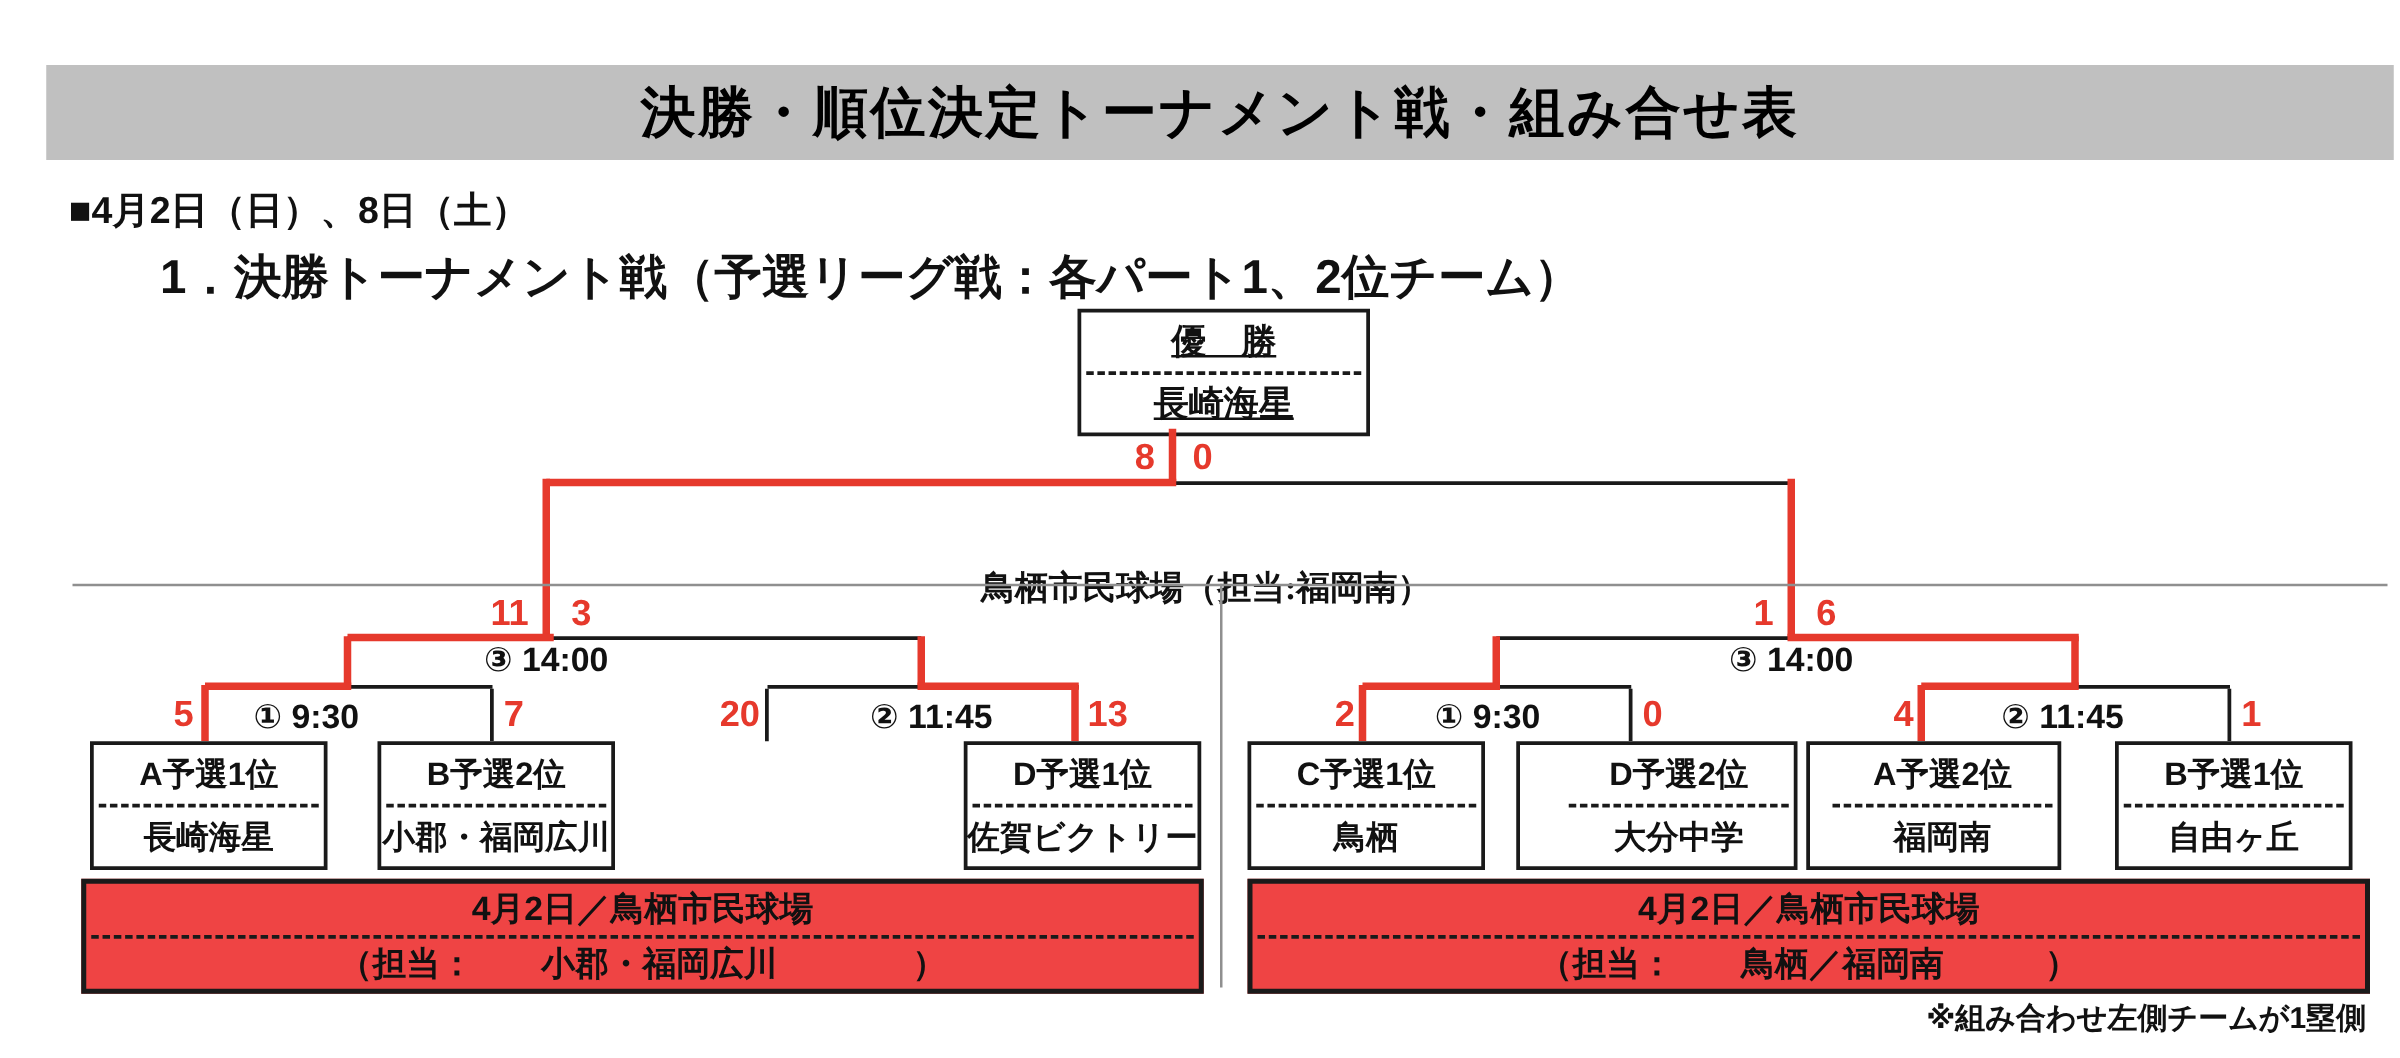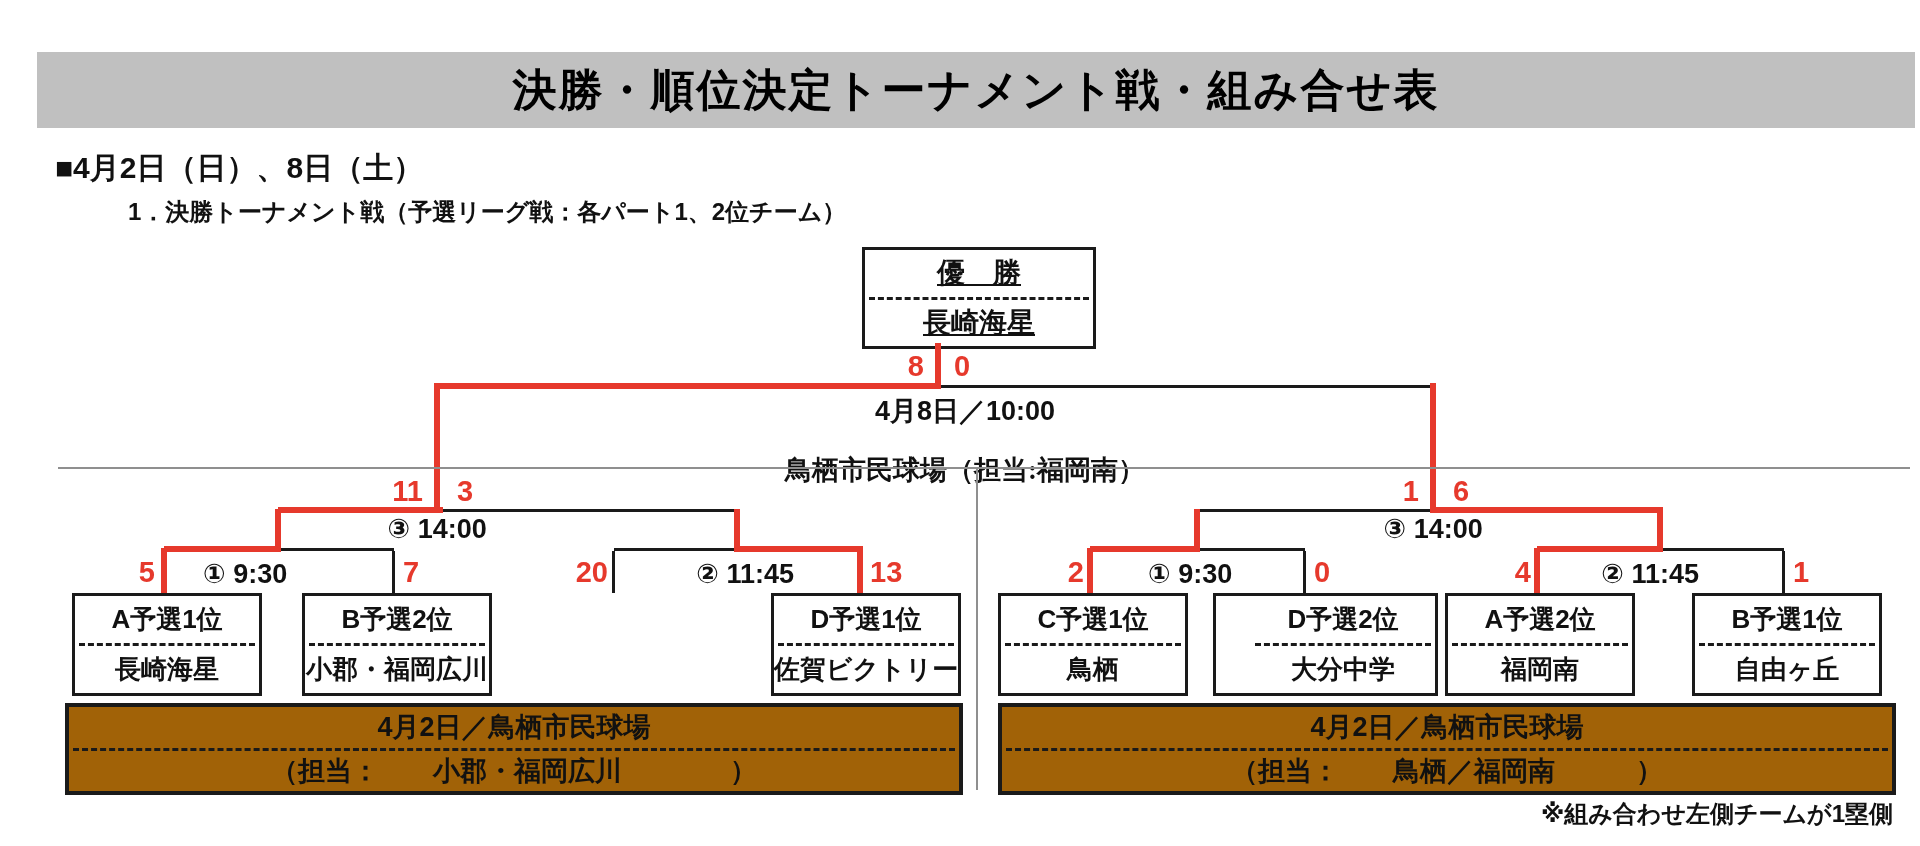--- a/index.html
+++ b/index.html
@@ -6,36 +6,36 @@
   #stage{
     position:relative;width:1920px;height:846px;background:#ffffff;
     font-family:"Liberation Sans","DejaVu Sans",sans-serif;color:#111;overflow:hidden;
   }
   .abs{position:absolute;}
   
   .banner{left:37px;top:52px;width:1878px;height:76px;background:#c0c0c0;
     display:flex;align-items:center;justify-content:center;
     font-size:44px;font-weight:bold;letter-spacing:2px;color:#000;}
   .dateline{left:55px;top:148px;font-size:30px;font-weight:bold;white-space:nowrap;}
-  .subtitle{left:128px;top:196px;font-size:24px;font-weight:bold;white-space:nowrap;}
+  .subtitle{left:128px;top:196px;font-size:38px;font-weight:bold;white-space:nowrap;}
   
   .line{position:absolute;background:#1a1a1a;}
   .redline{position:absolute;background:#e6392c;}
   .hdiv{position:absolute;background:#8f8f8f;}
   
   .score{position:absolute;color:#e6392c;font-weight:bold;font-size:29px;white-space:nowrap;}
   .s-r{text-align:right;}
   .s-l{text-align:left;}
   .tlabel{position:absolute;font-size:27px;font-weight:bold;text-align:center;white-space:nowrap;color:#111;}
   
   .champbox{left:862px;top:247px;width:228px;height:96px;border:3px solid #1a1a1a;background:#fff;
     display:flex;flex-direction:column;}
   .teambox{position:absolute;top:593px;width:184px;height:97px;border:3px solid #1a1a1a;background:#fff;
     display:flex;flex-direction:column;}
-  .venuebox{position:absolute;top:703px;width:890px;height:84px;border:4px solid #1a1a1a;background:#a16207;
+  .venuebox{position:absolute;top:703px;width:890px;height:84px;border:4px solid #1a1a1a;background:#ef4444;
     display:flex;flex-direction:column;}
   .cell{flex:1;display:flex;align-items:center;justify-content:center;
     font-weight:bold;white-space:nowrap;}
   .champbox .cell{font-size:28px;text-decoration:underline;}
   .teambox .cell{font-size:26px;}
   .venuebox .cell{font-size:27px;}
   .dashsep{border-top:3px dashed #1a1a1a;height:0;margin:0 4px;}
   .footnote{position:absolute;left:1393px;top:798px;width:500px;text-align:right;
     font-size:24px;font-weight:bold;white-space:nowrap;}
 </style>
@@ -56,21 +56,20 @@
     <div class="cell">長崎海星</div>
   </div>
 
   <div class="redline" style="left:935px;top:343px;width:6px;height:44px;"></div>
   <div class="line" style="left:437px;top:385px;width:996px;height:3px;"></div>
   <div class="redline" style="left:437px;top:383px;width:504px;height:6px;"></div>
   <div class="redline" style="left:434px;top:383px;width:6px;height:128px;"></div>
   <div class="redline" style="left:1430px;top:383px;width:6px;height:128px;"></div>
   <div class="score s-r" style="left:824px;top:350px;width:100px;">8</div>
   <div class="score s-l" style="left:954px;top:350px;width:100px;">0</div>
-  <div class="tlabel" style="left:763px;top:393px;width:404px;">4月8日／10:00</div>
   <div class="tlabel" style="left:763px;top:452px;width:404px;font-family:Liberation Serif, serif;">鳥栖市民球場（担当:福岡南）</div>
 
   <div class="hdiv" style="left:58px;top:467px;width:1852px;height:2px;"></div>
   <div class="hdiv" style="left:976px;top:467px;width:2px;height:323px;"></div>
 
   <div class="line" style="left:278px;top:509px;width:459px;height:3px;"></div>
   <div class="redline" style="left:278px;top:507px;width:165px;height:6px;"></div>
   <div class="redline" style="left:275px;top:509px;width:6px;height:42px;"></div>
   <div class="redline" style="left:734px;top:509px;width:6px;height:42px;"></div>
   <div class="score s-r" style="left:343px;top:475px;width:80px;">11</div>
@@ -135,21 +134,21 @@
   <div class="teambox" style="left:998px;">
     <div class="cell">C予選1位</div>
     <div class="dashsep"></div>
     <div class="cell">鳥栖</div>
   </div>
   <div class="teambox" style="left:1213px;padding-left:35px;">
     <div class="cell">D予選2位</div>
     <div class="dashsep"></div>
     <div class="cell">大分中学</div>
   </div>
-  <div class="teambox" style="left:1445px;">
+  <div class="teambox" style="left:1445px;padding-left:14px;">
     <div class="cell">A予選2位</div>
     <div class="dashsep"></div>
     <div class="cell">福岡南</div>
   </div>
   <div class="teambox" style="left:1692px;">
     <div class="cell">B予選1位</div>
     <div class="dashsep"></div>
     <div class="cell">自由ヶ丘</div>
   </div>
 

